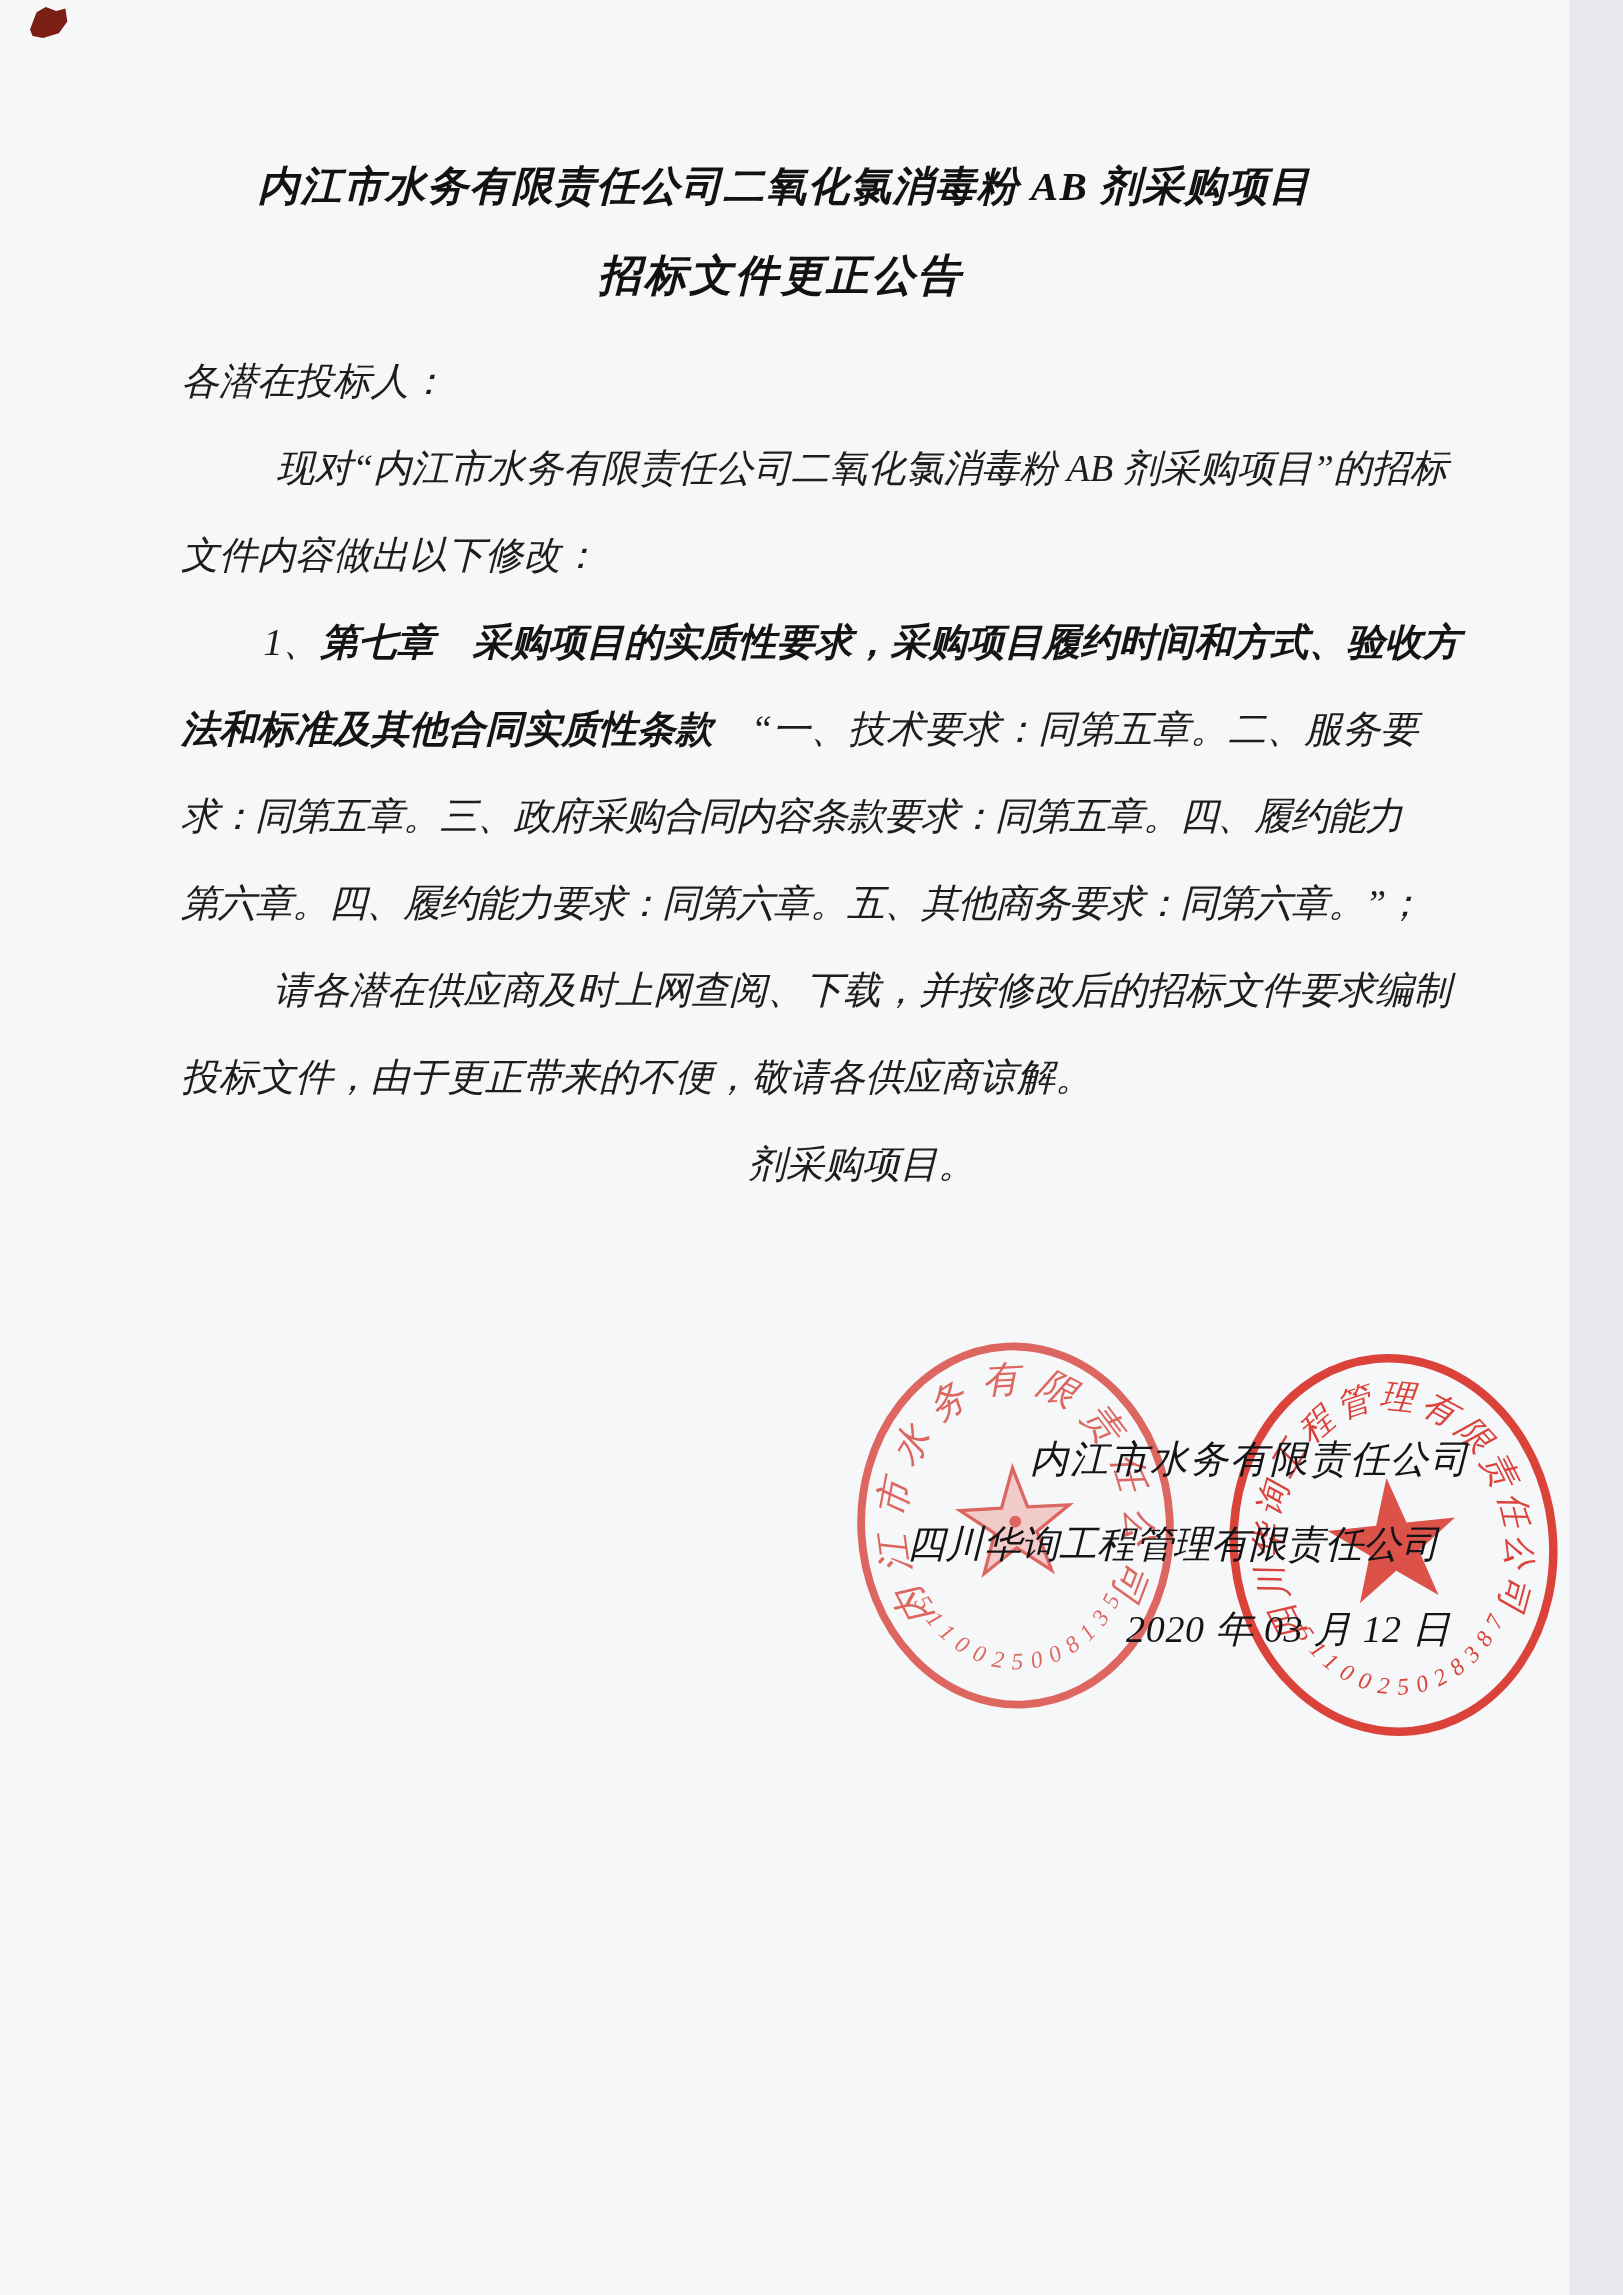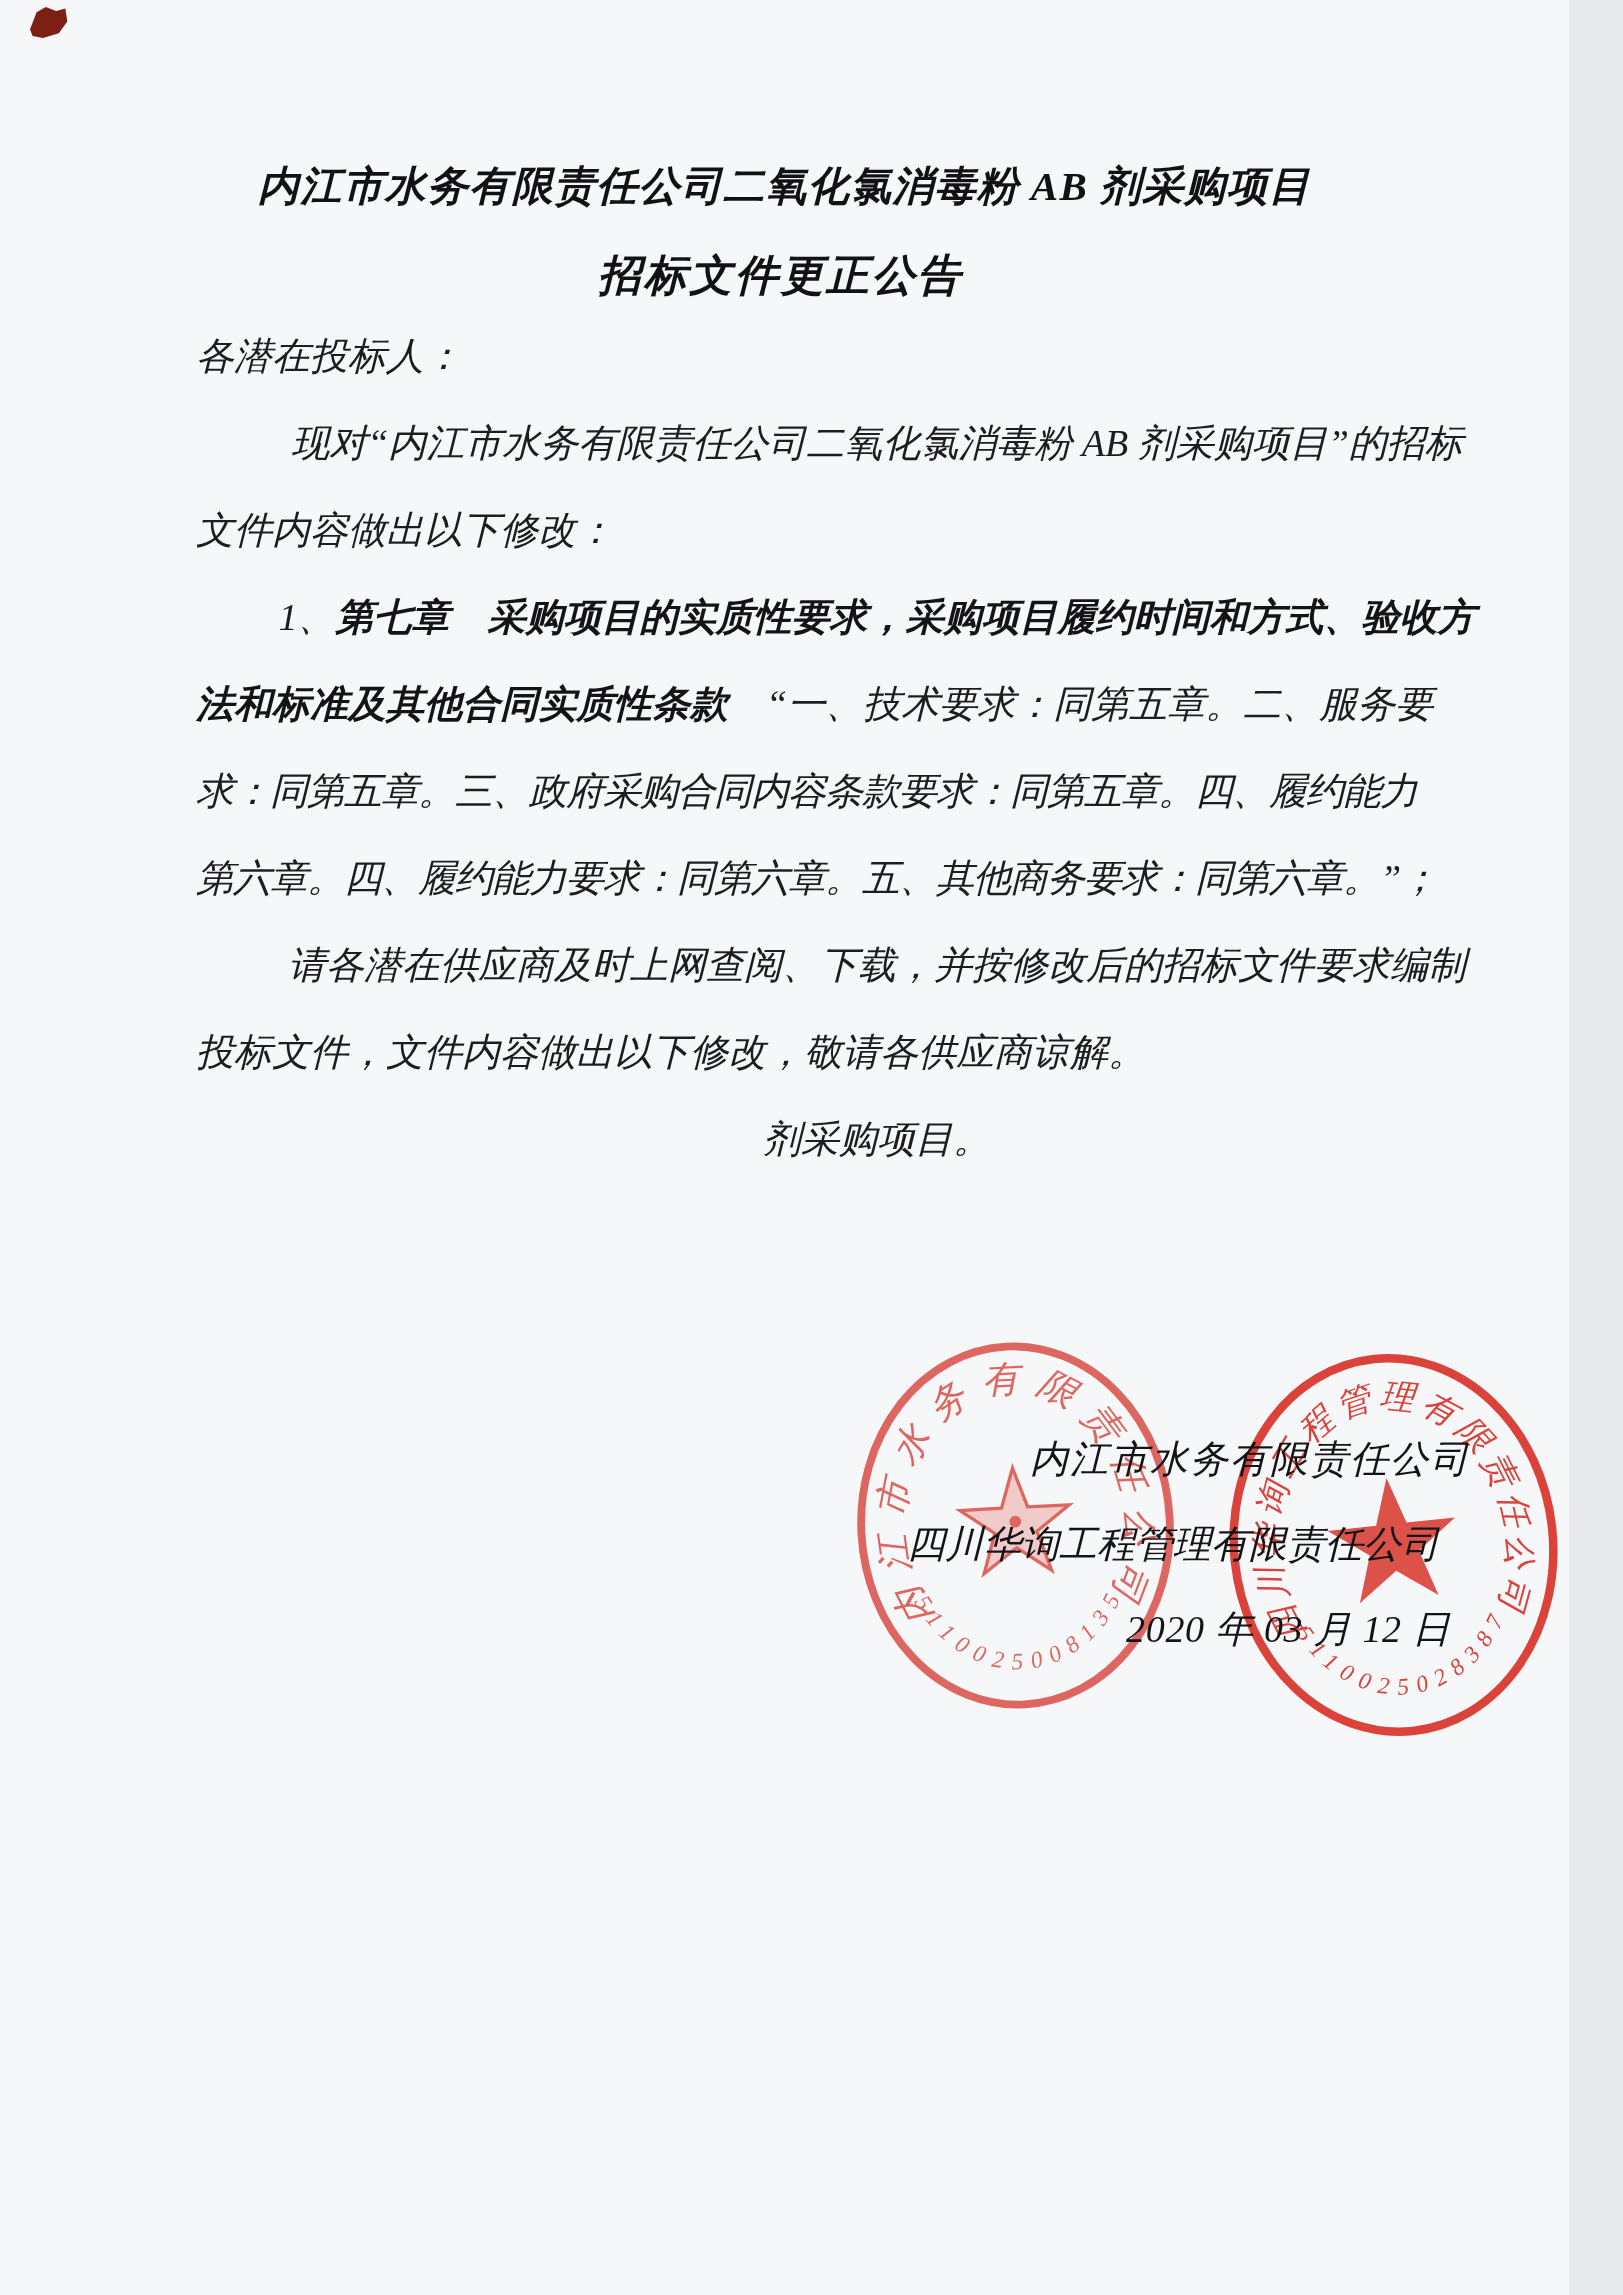--- a/index.html
+++ b/index.html
@@ -17,22 +17,22 @@
     position:absolute;left:0;right:0;top:159px;
     text-align:center;font-size:41px;font-weight:bold;
     letter-spacing:1.3px;color:#121214;white-space:nowrap;
   }
   .title2{
     position:absolute;left:0;right:8px;top:247px;
     text-align:center;font-size:43px;font-weight:bold;
     letter-spacing:2.6px;color:#121214;white-space:nowrap;
   }
   .body-text{
-    position:absolute;left:181px;top:313px;width:1283px;
-    font-size:38px;color:#1d1d1f;z-index:1;margin-left:15px;
+    position:absolute;left:181px;top:338px;width:1283px;
+    font-size:38px;color:#1d1d1f;z-index:1;
   }
   .line{height:87px;line-height:87px;white-space:nowrap;}
   .indent{padding-left:79px;text-align:center;}
   .b{font-weight:bold;color:#141416;}
   .tight{letter-spacing:-1px;}
   .sig-line{
     position:absolute;height:43px;line-height:43px;
     font-size:38px;color:#141416;z-index:3;white-space:nowrap;
   }
   #sig-company1{left:1030px;top:1438px;letter-spacing:2px;}
@@ -74,21 +74,21 @@
     <div class="line tight">
       <span>求：同第五章。三、政府采购合同内容条款要求：同第五章。四、履约能力</span>
     </div>
     <div class="line tight">
       <span>第六章。四、履约能力要求：同第六章。五、其他商务要求：同第六章。”；</span>
     </div>
     <div class="line indent">
       <span>请各潜在供应商及时上网查阅、下载，并按修改后的招标文件要求编制</span>
     </div>
     <div class="line">
-      <span>投标文件，文件内容做出以下修改，敬请各供应商谅解。</span>
+      <span>投标文件，由于更正带来的不便，敬请各供应商谅解。</span>
     </div>
     <div class="line indent">
       <span>剂采购项目。</span>
     </div>
   </div>
 
   <svg id="stamp-left" class="stamp" width="353" height="419" viewBox="-270 -320 540 640">
     <defs>
       <path id="arcLT" d="M -130.2,131.8 A 170 205 0 1 1 130.2,131.8" fill="none"></path>
       <path id="arcLB" d="M -160.2,110 A 185 220 0 0 0 160.2,110" fill="none"></path>

